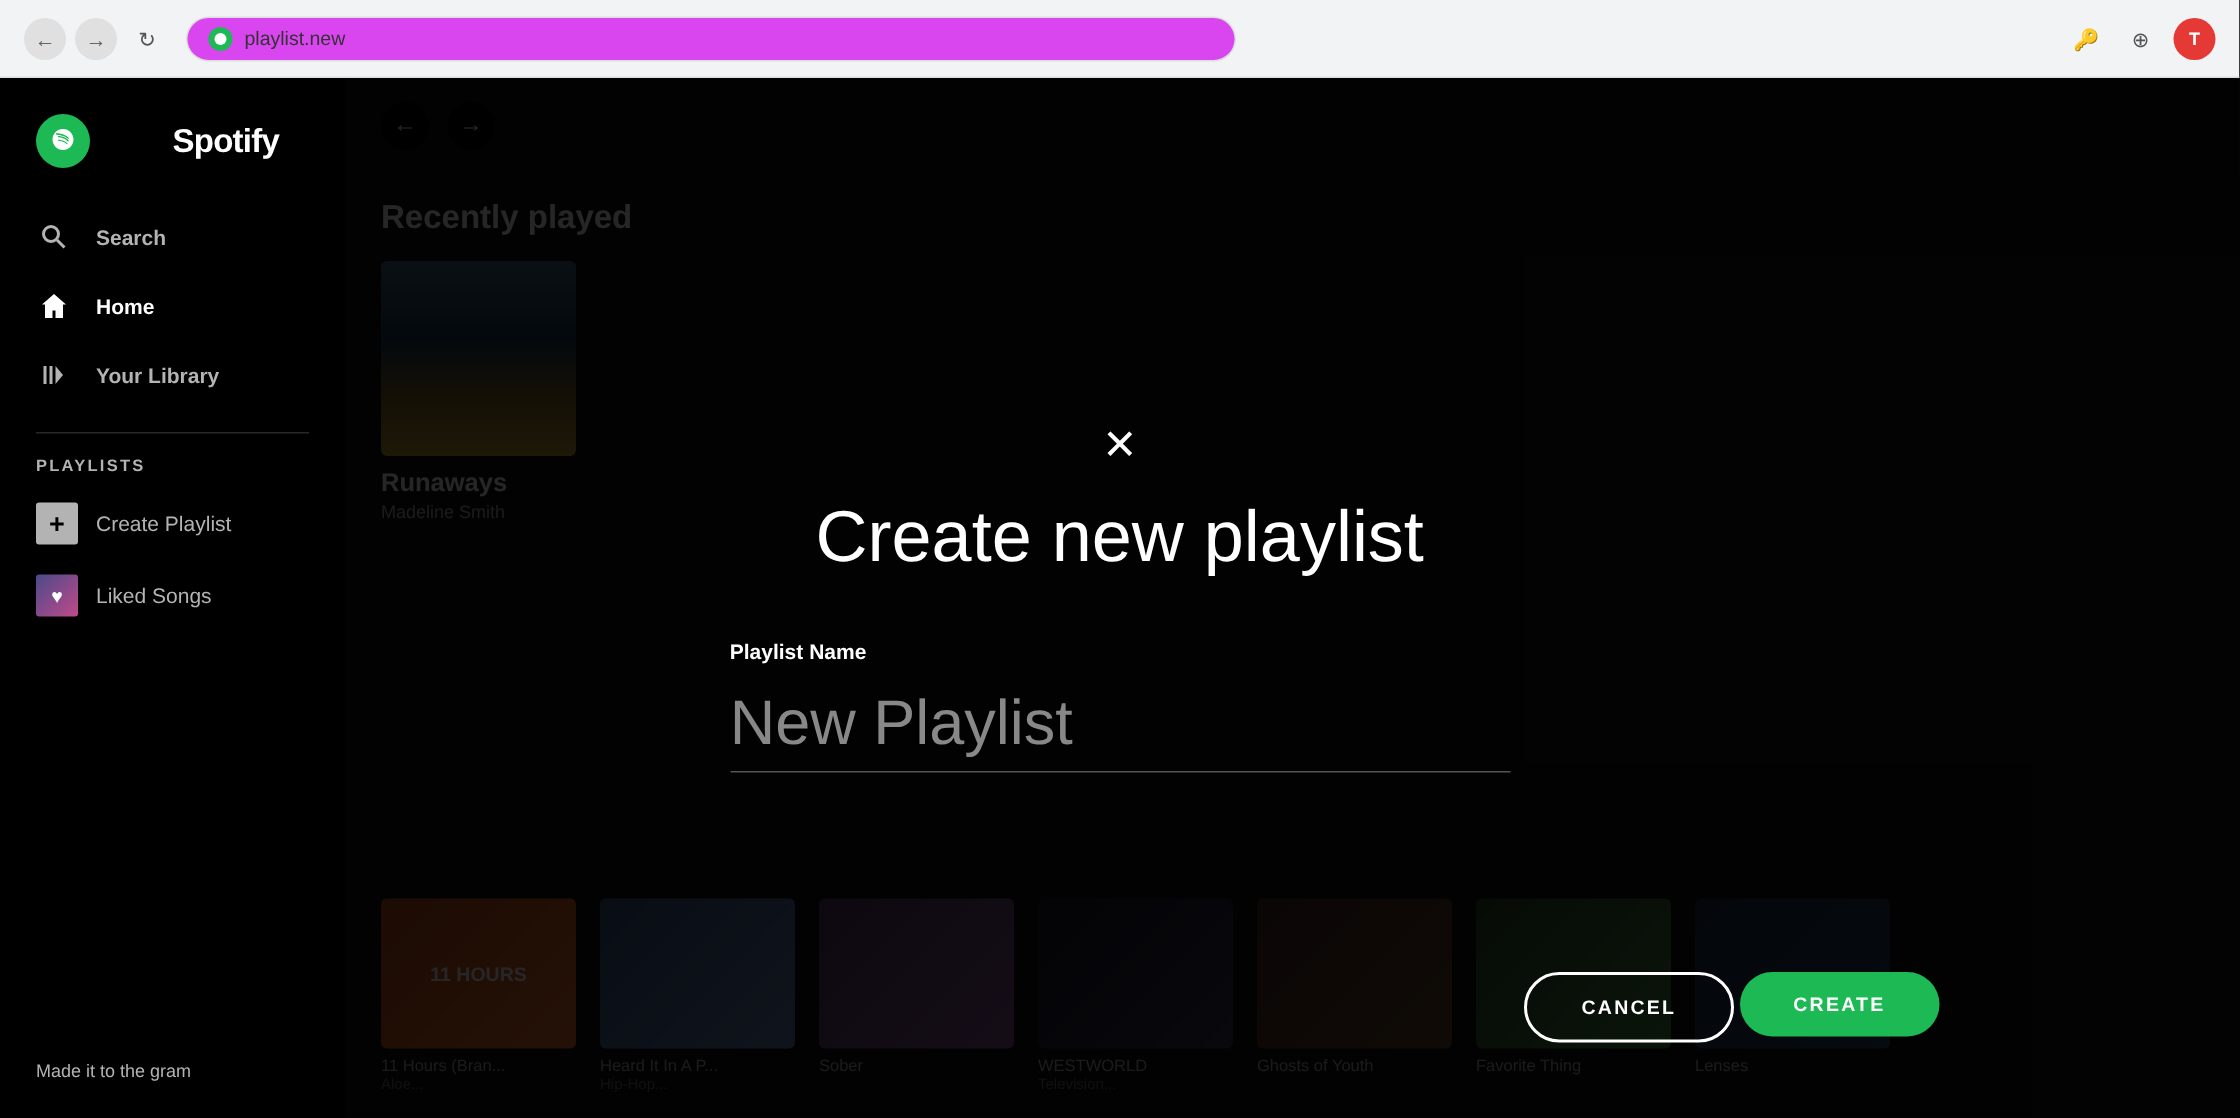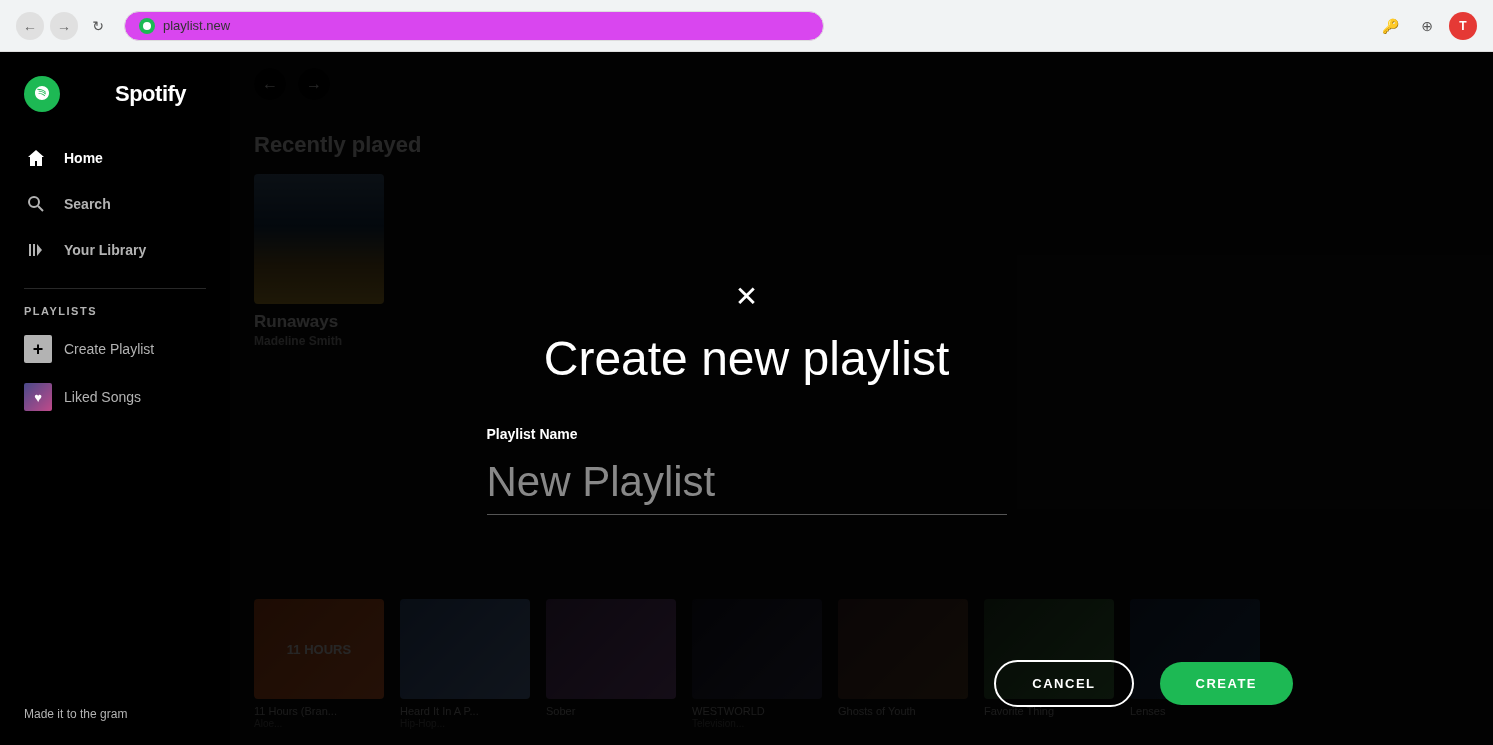--- a/index.html
+++ b/index.html
@@ -285,21 +285,20 @@
       font-size: 17px;
       font-weight: 600;
       white-space: nowrap;
       overflow: hidden;
       text-overflow: ellipsis;
     }
     .album-artist {
       color: #b3b3b3;
       font-size: 12px;
       margin-top: 2px;
-      font-weight: bold;
     }
 
     
     .bottom-row {
       display: flex;
       gap: 16px;
       padding: 16px 24px;
       position: absolute;
       bottom: 0;
       left: 0;
@@ -410,25 +409,25 @@
       font-size: 42px;
       font-weight: 400;
       padding: 8px 0;
       outline: none;
     }
     .form-input::placeholder { color: #888; }
 
     
     .modal-actions {
       position: absolute;
-      bottom: 38px;
+      bottom: 50px;
       right: 200px;
       display: flex;
-      gap: 26px;
-      align-items: center;
+      gap: 4px;
+      align-items: flex-start;
     }
     .cancel-btn {
       padding: 14px 36px;
       border-radius: 30px;
       border: 2px solid #fff;
       background: transparent;
       color: #fff;
       font-size: 13px;
       font-weight: 700;
       letter-spacing: 1.5px;
@@ -478,36 +477,36 @@
     <div class="sidebar-logo">
       <div class="spotify-logo-circle">
         <svg width="22" height="22" viewBox="0 0 22 22" fill="none">
           <path d="M11 3C7.134 3 4 6.134 4 10s3.134 7 7 7 7-3.134 7-7-3.134-7-7-7zm2.9 10.1c-.2.1-.4.05-.55-.1-1.45-1.75-4.1-2.15-5.45-2.2-.2 0-.35-.15-.35-.35s.15-.35.35-.35c1.5.05 4.4.5 6.1 2.5.15.2.1.45-.1.5zm.75-1.85c-.2.15-.5.1-.65-.1-1.65-2-4.65-2.5-6.1-2.6-.25-.05-.4-.25-.35-.5.05-.25.25-.4.5-.35 1.6.1 4.85.65 6.75 2.9.15.25.1.55-.15.65zm.05-1.9c-.2.15-.5.1-.65-.1C12.2 7.5 8.7 6.9 6.7 6.8c-.3-.05-.5-.3-.45-.6.05-.3.3-.5.6-.45 2.2.1 5.95.75 8.1 3.2.15.25.1.55-.15.7z" fill="white"></path>
         </svg>
       </div>
       <span class="spotify-name">Spotify</span>
     </div>
 
     <div class="sidebar-nav">
-      <div class="sidebar-nav-item active">
-        <div class="nav-icon">
-          <svg width="20" height="20" viewBox="0 0 20 20" fill="currentColor">
-              <path d="M10 2L2 9h2v9h5v-5h2v5h5V9h2L10 2z"></path>
-            </svg>
-        </div>
-        <span>Home</span>
-      </div>
       <div class="sidebar-nav-item">
         <div class="nav-icon">
           <svg width="20" height="20" viewBox="0 0 20 20" fill="currentColor">
               <circle cx="8" cy="8" r="5" fill="none" stroke="currentColor" stroke-width="2"></circle>
               <line x1="12" y1="12" x2="17" y2="17" stroke="currentColor" stroke-width="2"></line>
             </svg>
         </div>
         <span>Search</span>
+      </div>
+      <div class="sidebar-nav-item active">
+        <div class="nav-icon">
+          <svg width="20" height="20" viewBox="0 0 20 20" fill="currentColor">
+              <path d="M10 2L2 9h2v9h5v-5h2v5h5V9h2L10 2z"></path>
+            </svg>
+        </div>
+        <span>Home</span>
       </div>
       <div class="sidebar-nav-item">
         <div class="nav-icon">
           <svg width="20" height="20" viewBox="0 0 20 20" fill="currentColor">
               <rect x="3" y="4" width="2" height="12"></rect>
               <rect x="7" y="4" width="2" height="12"></rect>
               <path d="M11 4l5 6-5 6V4z"></path>
             </svg>
         </div>
         <span>Your Library</span>

